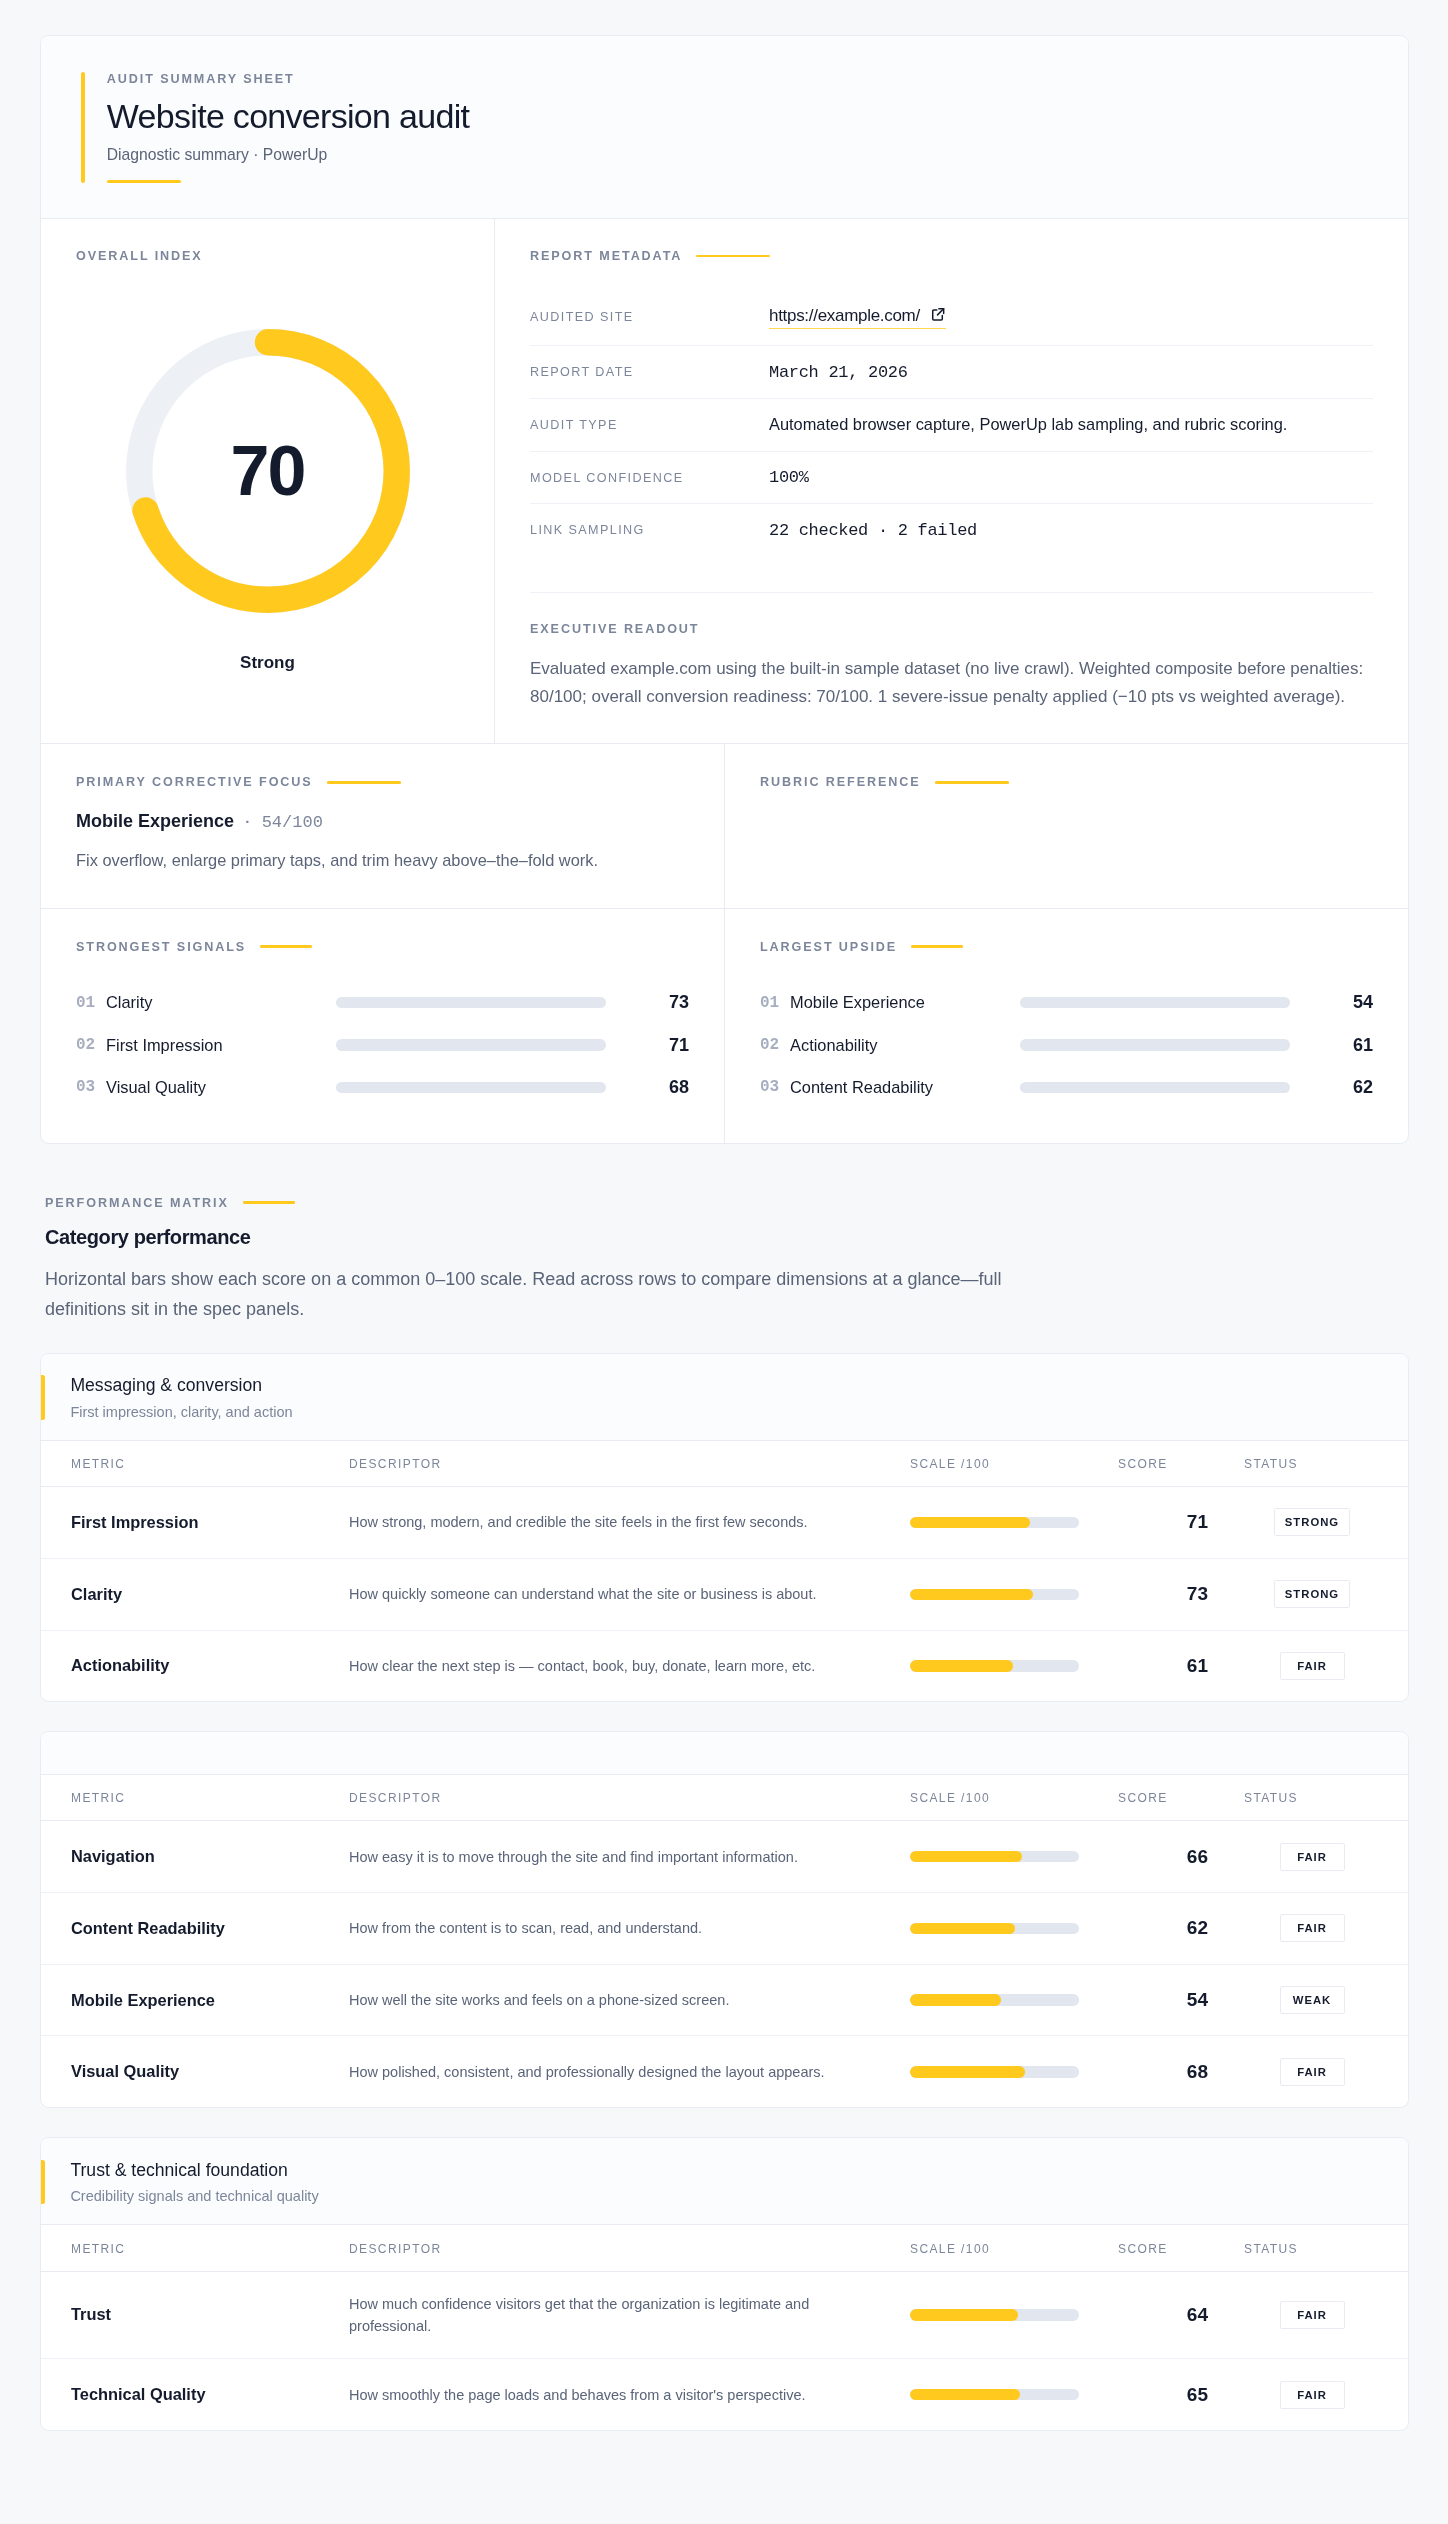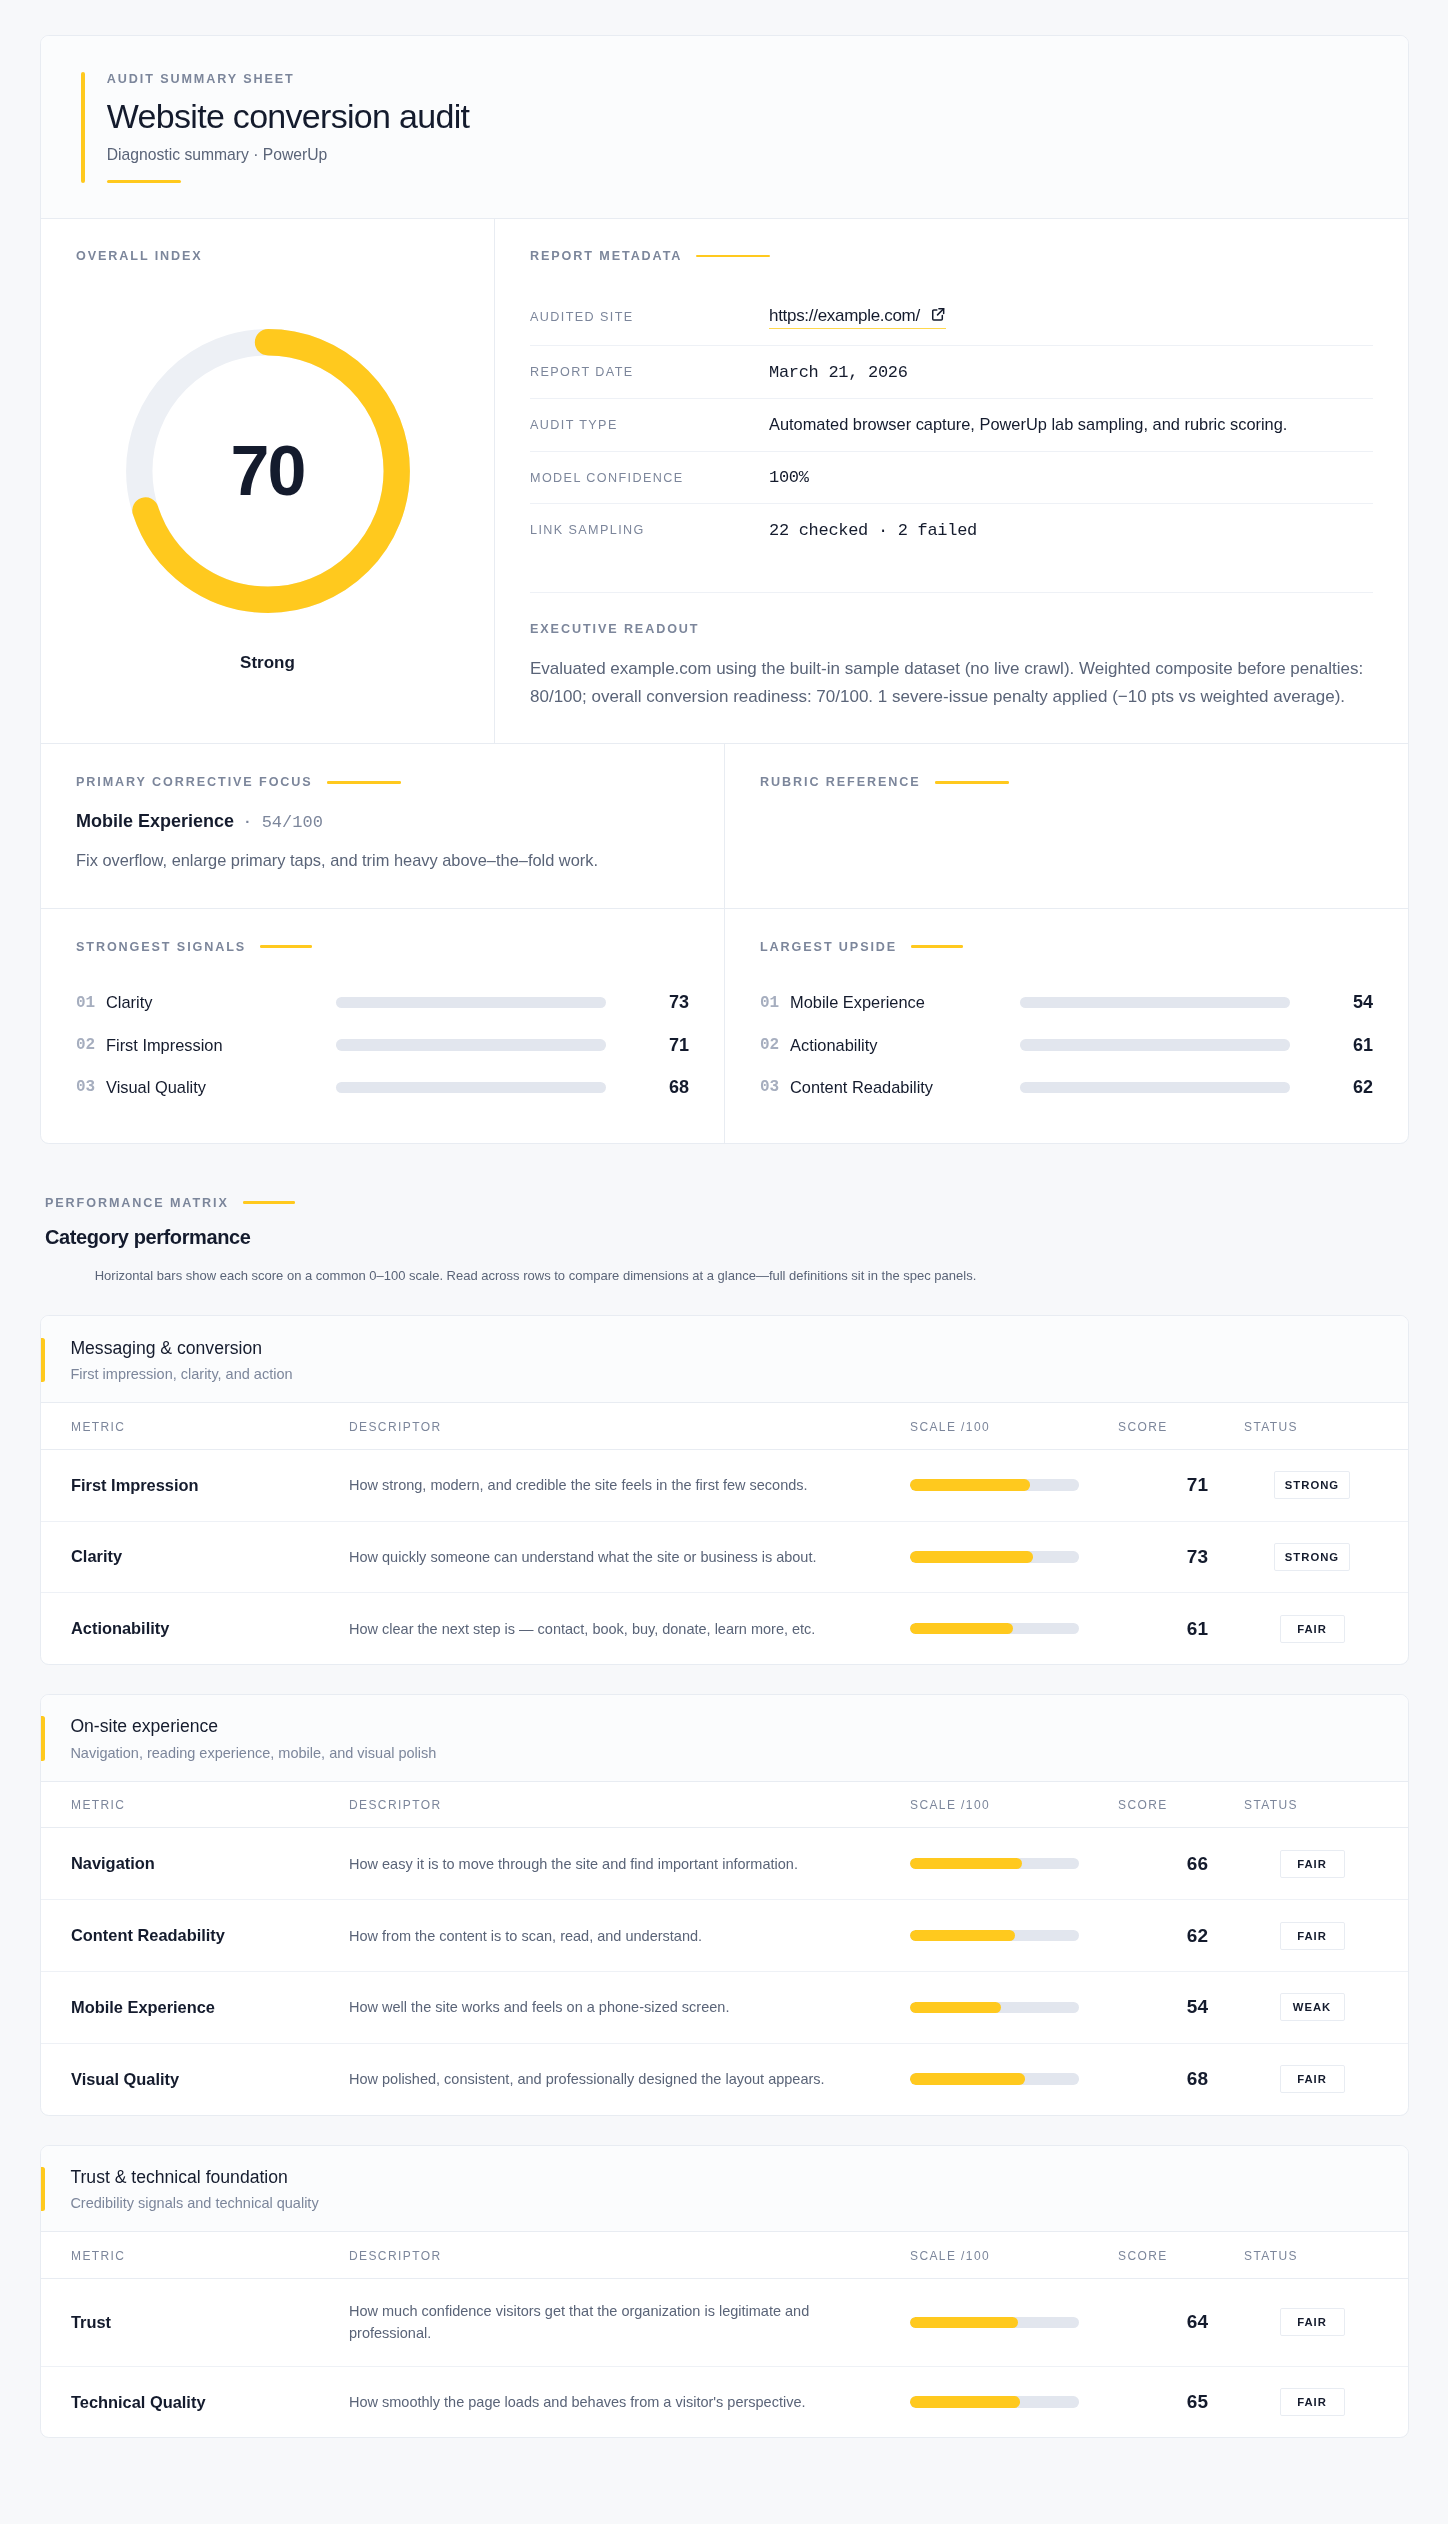--- a/index.html
+++ b/index.html
@@ -125,21 +125,21 @@
     font-family:Liberation Mono, monospace;
   }
   .rank-name{flex:1;font-size:16.4px;color:var(--ink);font-weight:500;}
   .rank-bar{width:270px;flex:none;height:11.3px;border-radius:5.7px;background:var(--track);overflow:hidden;margin-right:29px;}
   .rank-fill{height:100%;background:var(--accent);border-radius:5.7px;}
   .rank-val{width:54px;flex:none;text-align:right;font-size:18px;font-weight:700;color:var(--ink);}
 
   
   .matrix-head{margin:52px 0 0 5px;}
   .matrix-title{font-size:20px;font-weight:700;letter-spacing:-0.4px;margin-top:16.4px;color:var(--ink);}
-  .matrix-sub{margin-top:16.4px;font-size:13px;line-height:1.62;color:var(--ink-soft);max-width:981px;text-align:center;}
+  .matrix-sub{margin-top:16.4px;font-size:18px;line-height:1.62;color:var(--ink-soft);max-width:981px;}
 
   .cat-card{
     margin-top:29px;background:var(--card);border:0.6px solid var(--line);
     border-radius:8.8px;overflow:hidden;
   }
   .cat-head{
     background:var(--card-tint);border-bottom:0.6px solid var(--line);
     display:flex;padding:21.4px 0 20px 0;
   }
   .cat-bar{width:4.4px;background:var(--accent);flex:none;align-self:stretch;border-radius:0 2.5px 2.5px 0;}
@@ -409,24 +409,20 @@
               </td>
               <td class="col-score"><span class="m-score">61</span></td>
               <td class="col-status"><span class="badge">FAIR</span></td>
             </tr>
           </tbody>
         </table>
       </div>
       <div class="cat-card">
         <div class="cat-head">
           <div class="cat-bar"></div>
-          <div class="cat-head-body">
-            <div class="cat-name">On-site experience</div>
-            <div class="cat-desc">Navigation, reading experience, mobile, and visual polish</div>
-          </div>
         </div>
         <table class="metrics">
           <thead>
             <tr>
               <th class="col-metric">METRIC</th>
               <th class="col-desc">DESCRIPTOR</th>
               <th class="col-scale">SCALE /100</th>
               <th class="col-score">SCORE</th>
               <th class="col-status">STATUS</th>
             </tr>

